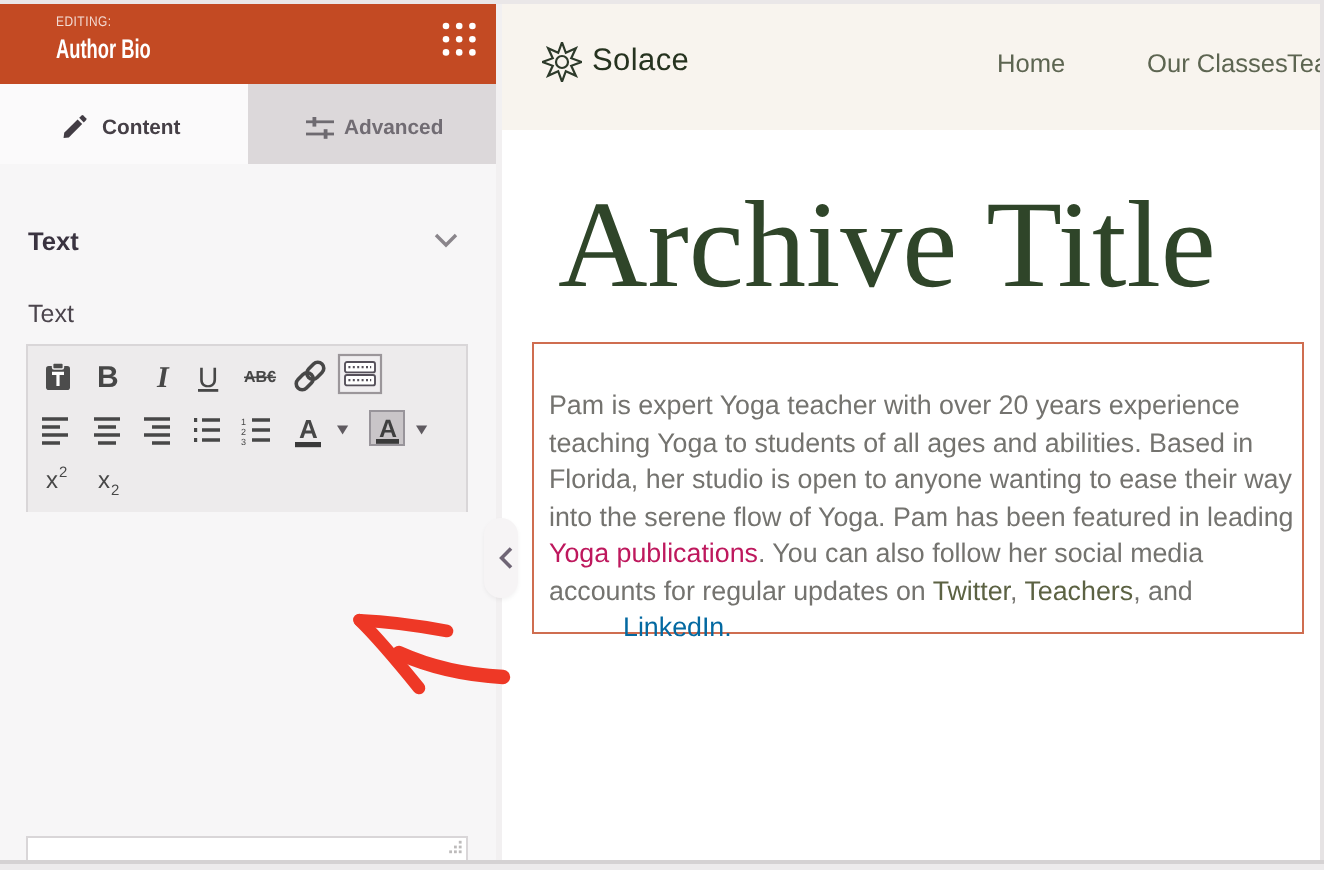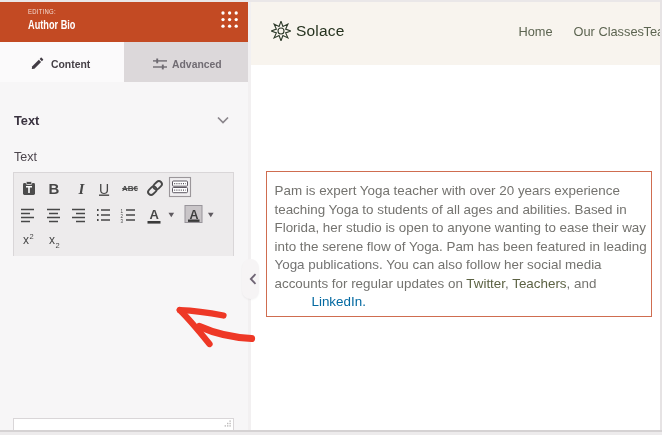--- a/index.html
+++ b/index.html
@@ -14,32 +14,33 @@
 
   <div class="abs" style="left:0;top:2px;width:411px;height:63px;background:#f8f4ee;">
 
     <svg class="abs" style="left:20px;top:19px;" width="20" height="20" viewBox="0 0 20 20">
       <g stroke="#2d3a2a" stroke-width="1.1" fill="none" stroke-linejoin="miter">
         <path d="M10.00 0.20 L11.91 5.38 L16.93 3.07 L14.62 8.09 L19.80 10.00 L14.62 11.91 L16.93 16.93 L11.91 14.62 L10.00 19.80 L8.09 14.62 L3.07 16.93 L5.38 11.91 L0.20 10.00 L5.38 8.09 L3.07 3.07 L8.09 5.38 Z"></path>
         <circle cx="10" cy="10" r="3.0"></circle>
       </g>
     </svg>
     <div class="abs" style="left:45px;top:19.5px;font-size:15.5px;color:#26331f;letter-spacing:0.2px;">Solace</div>
-    <div class="abs" style="left:247.5px;top:22px;font-size:12.8px;color:#5d6551;margin-left:20px;">Home</div>
+    <div class="abs" style="left:247.5px;top:22px;font-size:12.8px;color:#5d6551;">Home</div>
     <div class="abs" style="left:302.5px;top:22px;font-size:12.8px;color:#5d6551;margin-left:20px;">Our Classes</div>
     <div class="abs" style="left:392.5px;top:22px;font-size:12.8px;color:#5d6551;">Teachers</div>
   </div>
 
+  <div class="abs" id="title" style="left:28px;top:88px;font-family:'Liberation Serif',serif;font-size:62px;color:#2f4529;">Archive Title</div>
 
-  <div class="abs" id="parabox" style="left:14.5px;top:171px;width:386px;height:146px;border:1.5px solid #cf6d50;background:#fff;padding:10px 8px 0 8px;font-size:13.4px;line-height:18.5px;color:#74736f;white-space:nowrap;">
+  <div class="abs" id="parabox" style="left:14.5px;top:171px;width:386px;height:146px;border:1.5px solid #cf6d50;background:#fff;padding:22px 8px 0 8px;font-size:13.4px;line-height:18.5px;color:#74736f;white-space:nowrap;">
     Pam is expert Yoga teacher with over 20 years experience<br>
     teaching Yoga to students of all ages and abilities. Based in<br>
     Florida, her studio is open to anyone wanting to ease their way<br>
     into the serene flow of Yoga. Pam has been featured in leading<br>
-    <span style="color:#737373;text-align:right;">Yoga publications</span>. You can also follow her social media<br>
+    <span style="color:#be185d;text-align:right;">Yoga publications</span>. You can also follow her social media<br>
     accounts for regular updates on <span style="color:#5c6243;">Twitter</span>, <span style="color:#5c6243;">Teachers</span>, and<br>
     <span style="color:#0369a1;margin-left:37px;">LinkedIn.</span>
   </div>
 </div>
 
 <div class="abs" id="panel" style="left:0;top:0;width:248px;height:430px;background:#f7f6f7;">
 
   <div class="abs" style="left:0;top:0;width:248px;height:42px;background:#c34a23;">
     <div class="abs" style="left:28px;top:8px;font-size:7px;letter-spacing:0.3px;color:rgba(255,255,255,0.8);transform:scaleX(0.85);transform-origin:left top;">EDITING:</div>
     <div class="abs" style="left:28px;top:17px;font-size:13.5px;font-weight:bold;color:#fff;transform:scaleX(0.68);transform-origin:left top;white-space:nowrap;">Author Bio</div>

